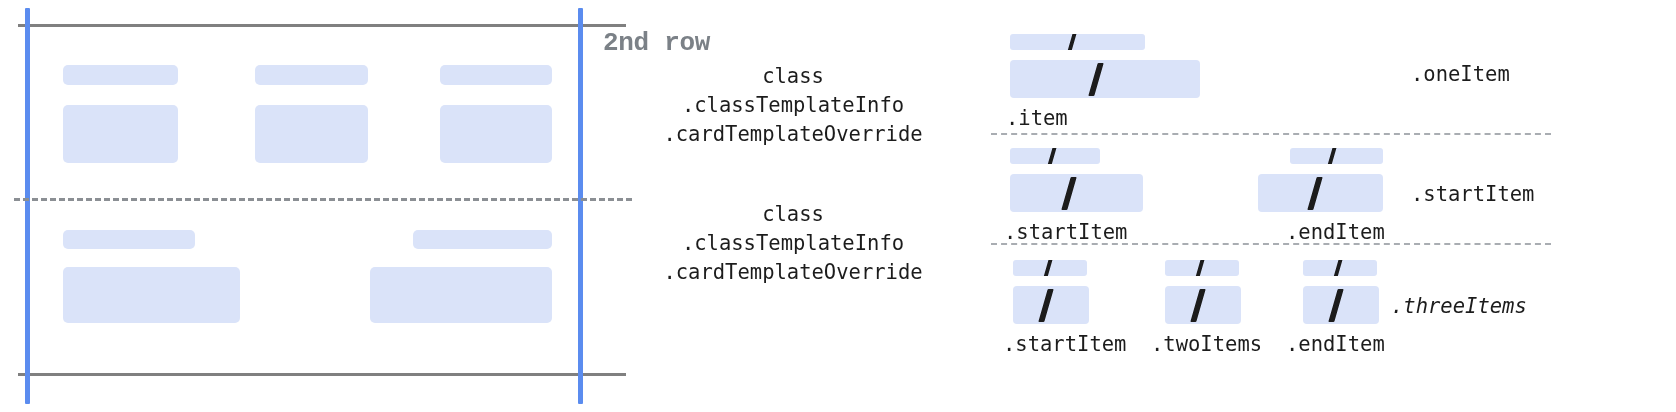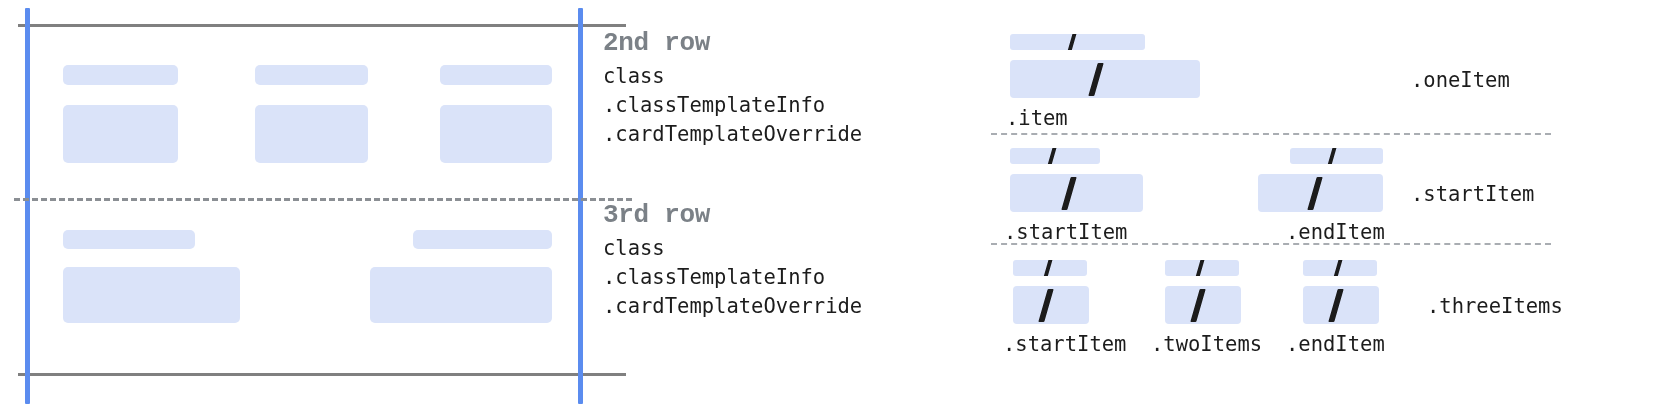--- a/index.html
+++ b/index.html
@@ -80,20 +80,21 @@
     line-height: 30px;
     margin: 0 0 4px 0;
     white-space: nowrap;
   }
   .code-line {
     font-family: "DejaVu Sans Mono", monospace;
     font-size: 20.5px;
     color: #1c1c1c;
     line-height: 29px;
     white-space: pre;
+    text-align: center;
   }
 
   
   #right-panel {
     position: absolute;
     left: 983px; top: 0;
     width: 693px; height: 412px;
   }
   .rsec { position: absolute; left: 0; width: 693px; }
   .rsec.s1 { top: 22px;  height: 110px; }
@@ -190,21 +191,20 @@
   <div id="mid-col">
 
     <div class="row-group g1">
       <div class="row-title">2nd row</div>
       <div class="code-line">class</div>
       <div class="code-line">.classTemplateInfo</div>
       <div class="code-line">.cardTemplateOverride</div>
     </div>
 
     <div class="row-group g2">
-      <div class="row-title">3rd row</div>
       <div class="code-line">class</div>
       <div class="code-line">.classTemplateInfo</div>
       <div class="code-line">.cardTemplateOverride</div>
     </div>
   </div>
 
   <div id="right-panel">
 
     <div class="rdash d1"></div>
     <div class="rdash d2"></div>
@@ -212,21 +212,21 @@
     <div class="rsec s1">
       <div class="slot">
         <div class="cap-bar" style="left:27px; top:12px; width:135px; height:16px;">
           <span class="slash" style="left:60px; top:-1px; width:4px; height:19px;"></span>
         </div>
         <div class="body-bar" style="left:27px; top:38px; width:190px; height:38px;">
           <span class="slash" style="left:83px; top:3px; width:6px; height:33px;"></span>
         </div>
         <div class="slot-label" style="left:23px; top:84px;">.item</div>
       </div>
-      <div class="sec-label" style="left:428px; top:46px;">.oneItem</div>
+      <div class="sec-label" style="left:428px; top:40px;">.oneItem</div>
     </div>
 
     <div class="rsec s2">
       <div class="slot">
         <div class="cap-bar" style="left:27px; top:12px; width:90px; height:16px;">
           <span class="slash" style="left:40px; top:-1px; width:4px; height:19px;"></span>
         </div>
         <div class="body-bar" style="left:27px; top:38px; width:133px; height:38px;">
           <span class="slash" style="left:56px; top:3px; width:6px; height:33px;"></span>
         </div>
@@ -265,17 +265,17 @@
       </div>
       <div class="slot">
         <div class="cap-bar" style="left:320px; top:12px; width:74px; height:16px;">
           <span class="slash" style="left:33px; top:-1px; width:4px; height:19px;"></span>
         </div>
         <div class="body-bar" style="left:320px; top:38px; width:76px; height:38px;">
           <span class="slash" style="left:30px; top:3px; width:6px; height:33px;"></span>
         </div>
         <div class="slot-label" style="left:303px; top:84px;">.endItem</div>
       </div>
-      <div class="sec-label" style="left:444px; top:46px;">.threeItems</div>
+      <div class="sec-label" style="left:408px; top:46px;font-style:italic;">.threeItems</div>
     </div>
   </div>
 
 </div>
 
 </body></html>

